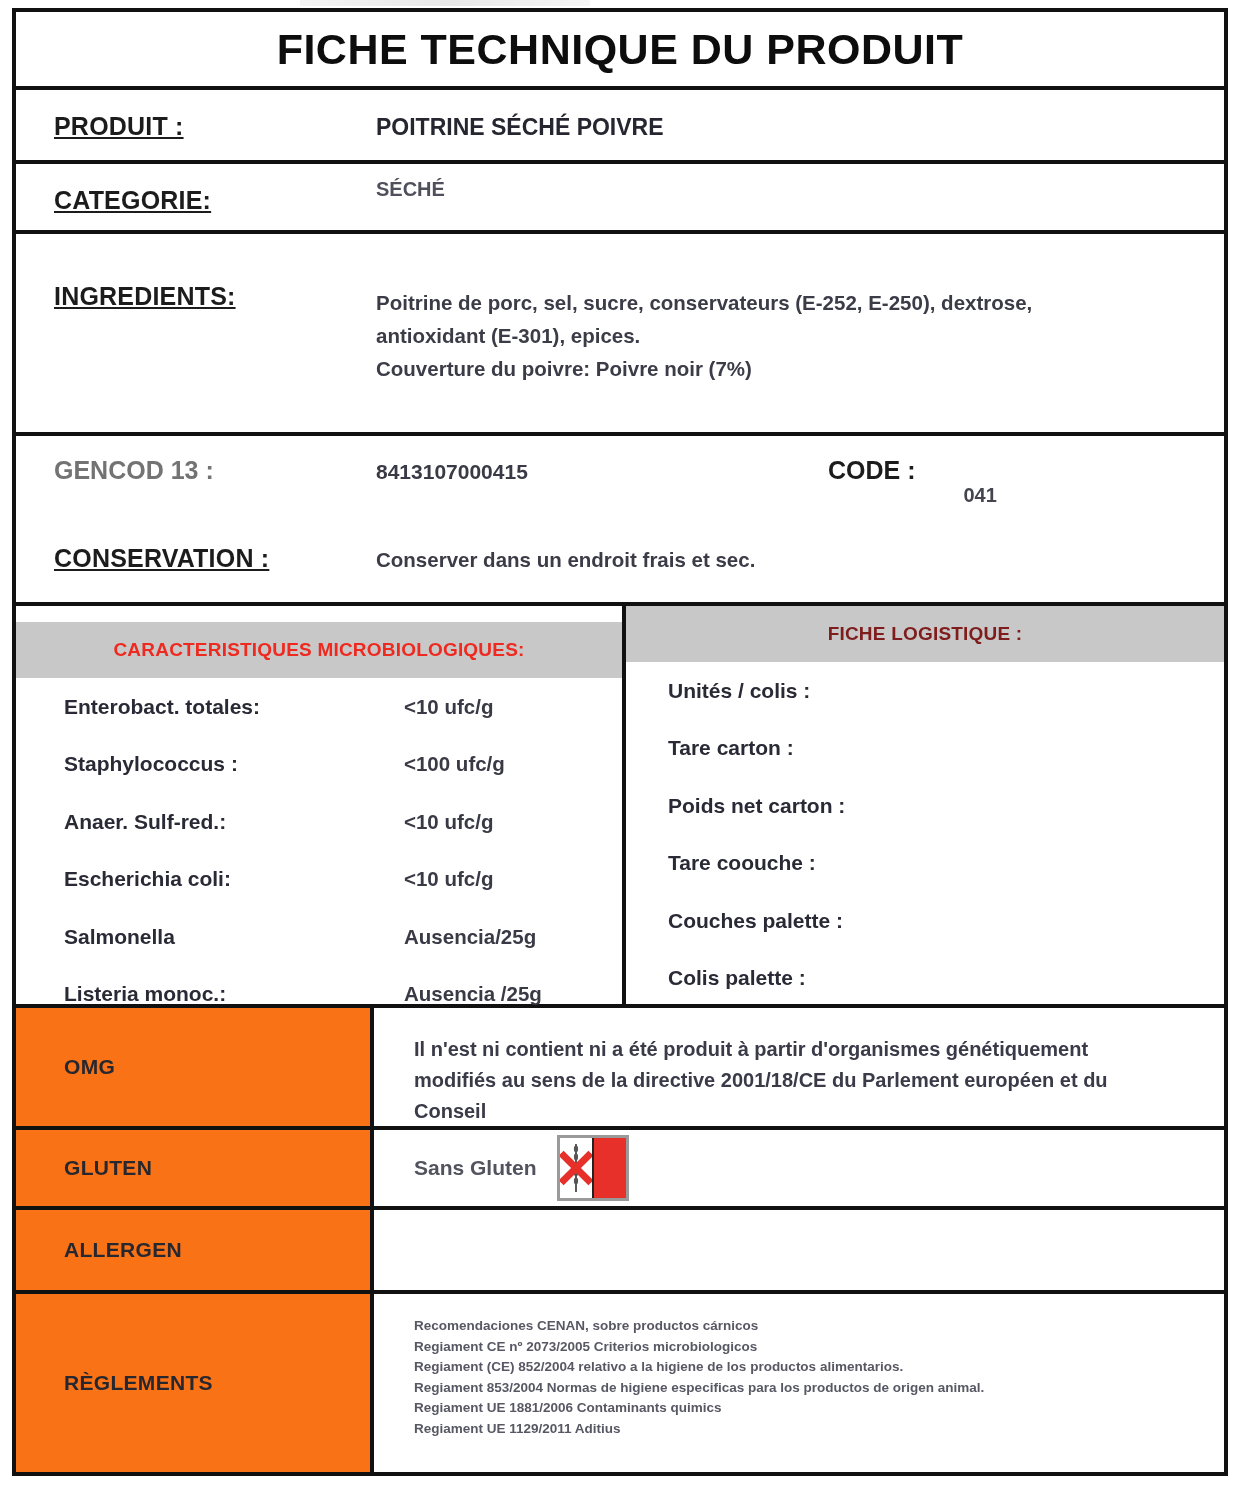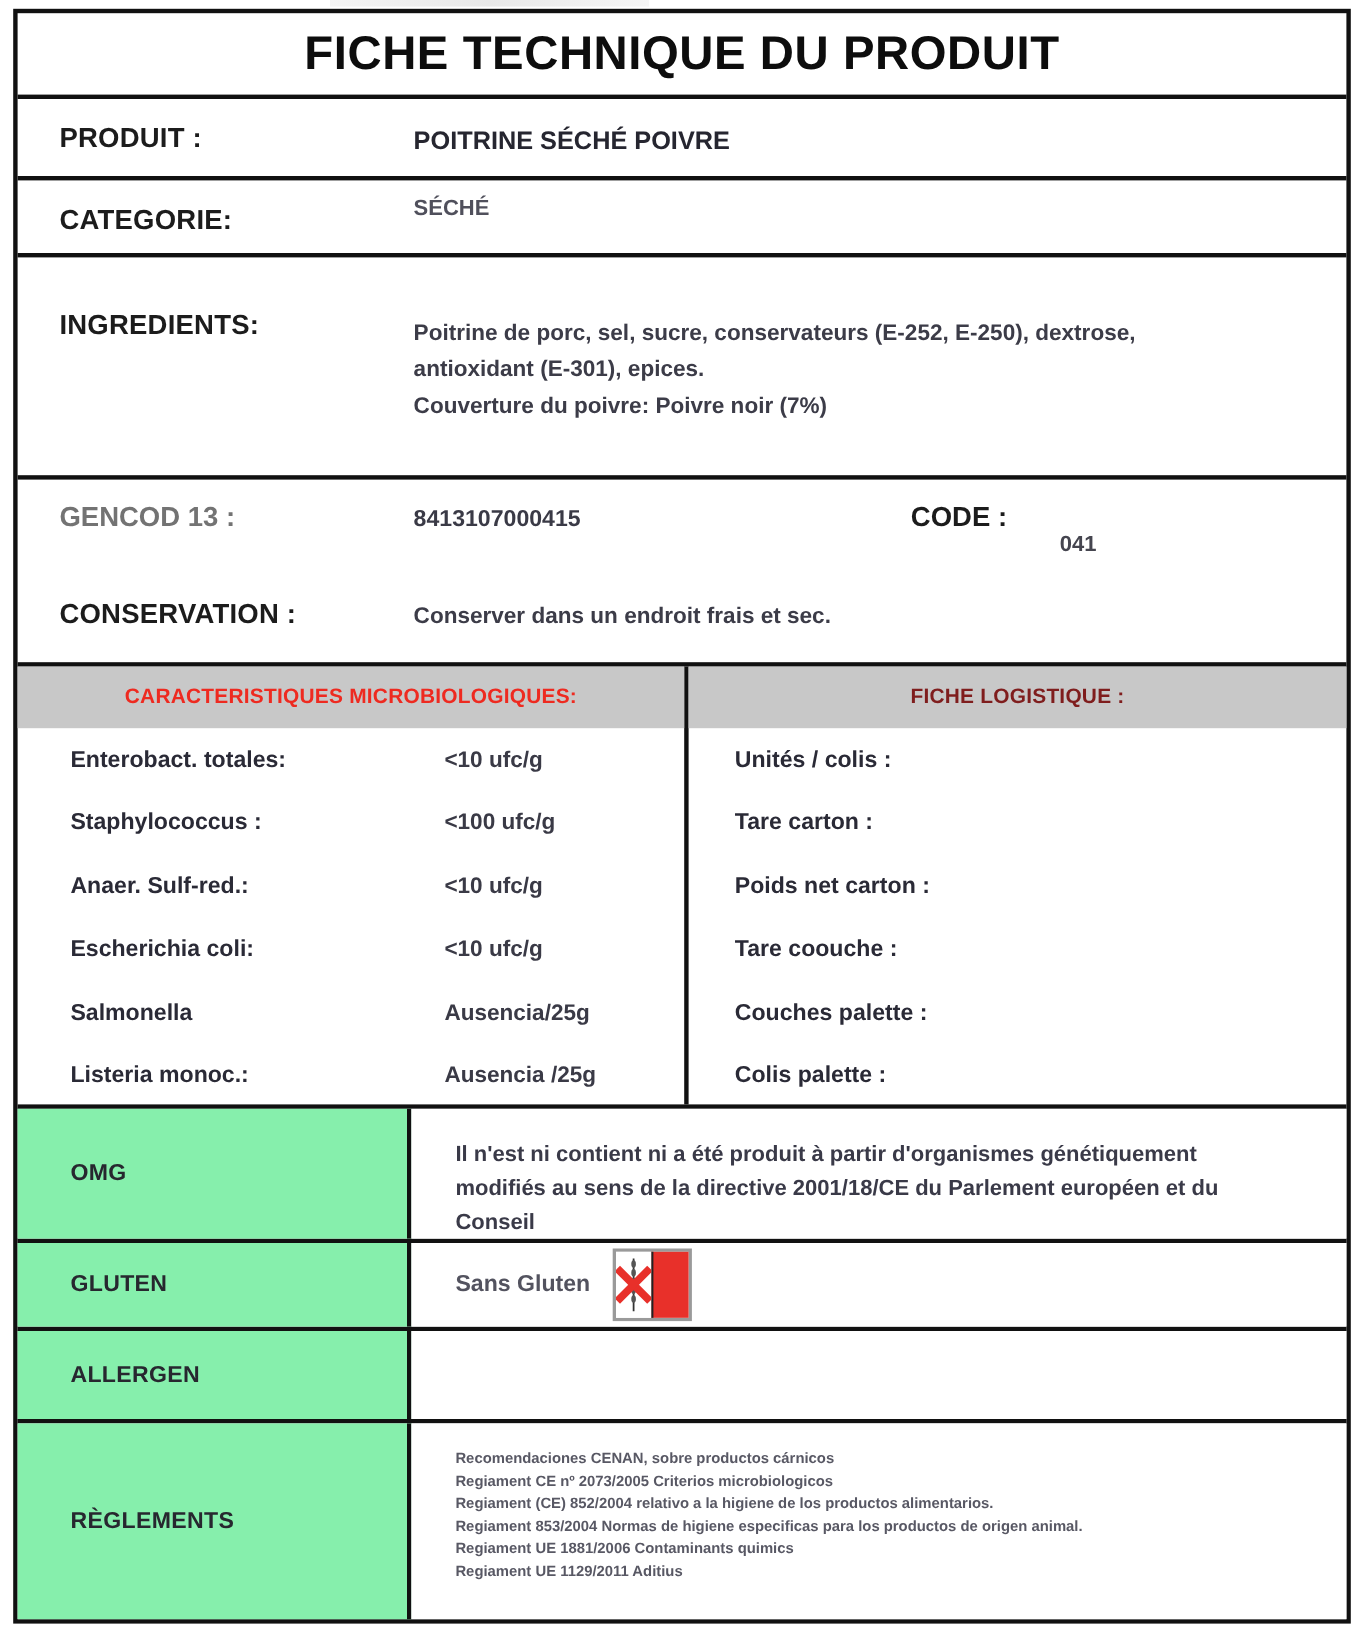--- a/index.html
+++ b/index.html
@@ -69,20 +69,21 @@
   }
   .lv-label {
     width: 360px;
     flex: 0 0 360px;
     padding-left: 38px;
     box-sizing: border-box;
     font-size: 25px;
     font-weight: bold;
     color: #1c1c1c;
     letter-spacing: .2px;
+    text-decoration: underline;
   }
   .lv-value {
     flex: 1;
     font-size: 21px;
     font-weight: bold;
     color: #3a3a46;
   }
 
   .row-produit { height: 74px; }
   .row-produit .lv-label { padding-top: 22px; }
@@ -161,21 +162,21 @@
   .col-head {
     background: #c8c8c8;
     height: 56px;
     display: flex;
     align-items: center;
     justify-content: center;
     font-size: 19px;
     font-weight: bold;
     letter-spacing: .2px;
   }
-  .col-head.micro { color: #ee2a20; }
+  .col-head.micro { color: #ee2a20; margin-top: 16px; }
   .col-head.logi  { color: #7f1d1d; }
 
   .mrow {
     display: flex;
     align-items: center;
     height: 57.5px;
     padding-left: 48px;
     box-sizing: border-box;
   }
   .mrow .m-name {
@@ -199,21 +200,21 @@
     font-size: 21px;
     font-weight: bold;
     color: #2a2a36;
   }
 
   
   .gblock { display: flex; }
   .gblock > .g-label {
     width: 358px;
     flex: 0 0 358px;
-    background: #86efac;
+    background: #f97316;
     border-right: 4px solid #111;
     box-sizing: border-box;
     display: flex;
     align-items: center;
     padding-left: 48px;
     font-size: 21px;
     font-weight: bold;
     color: #27272f;
     letter-spacing: .3px;
   }

